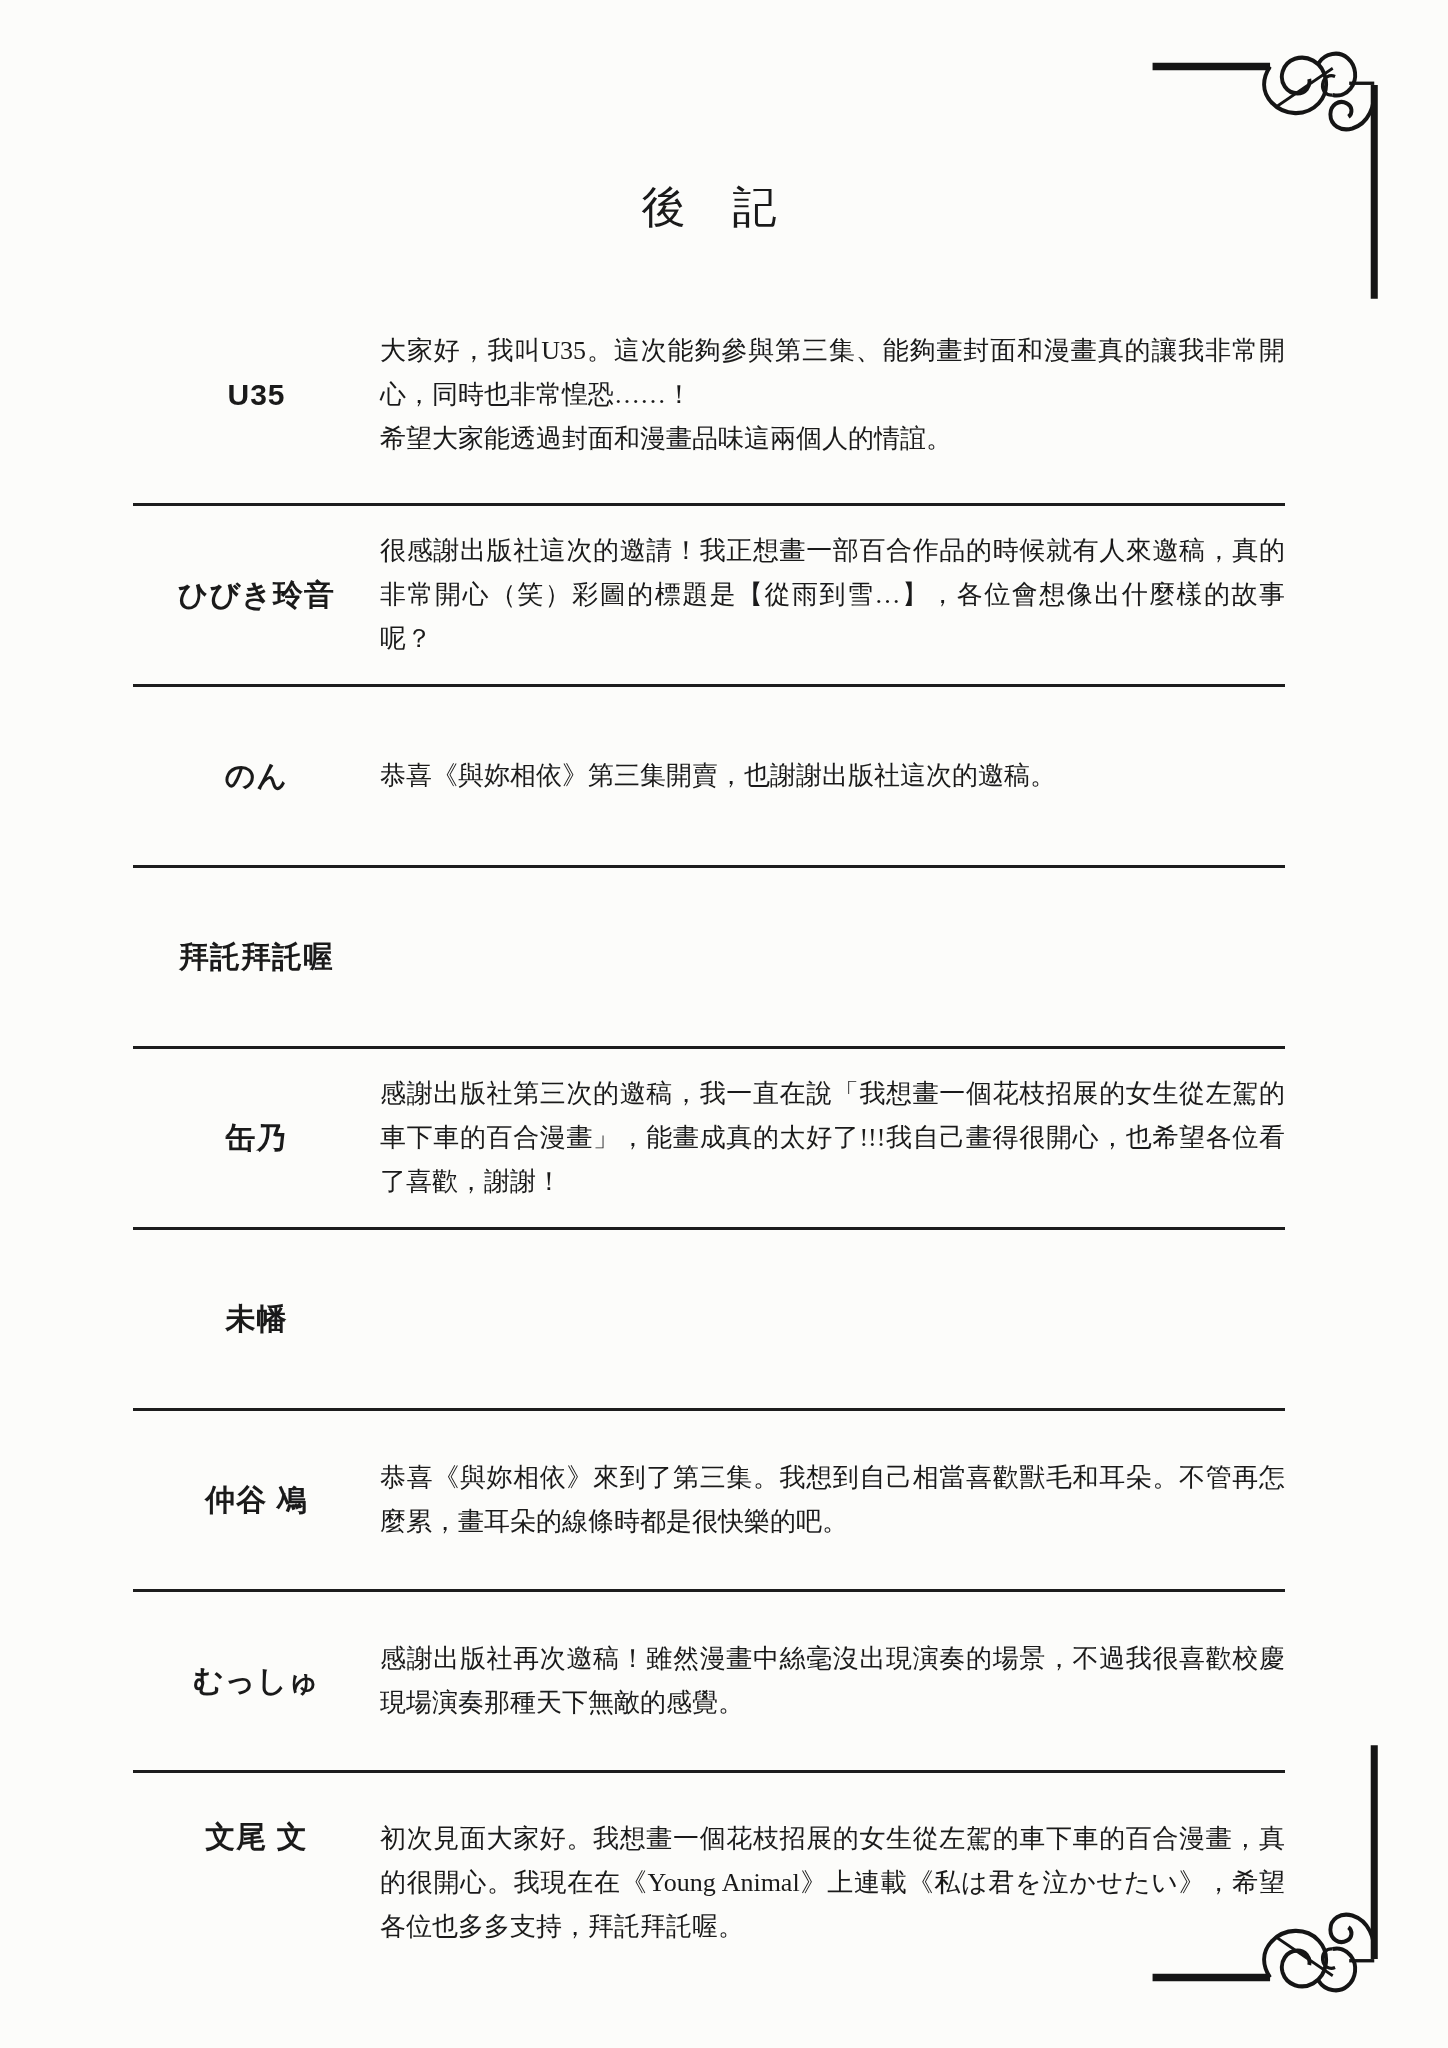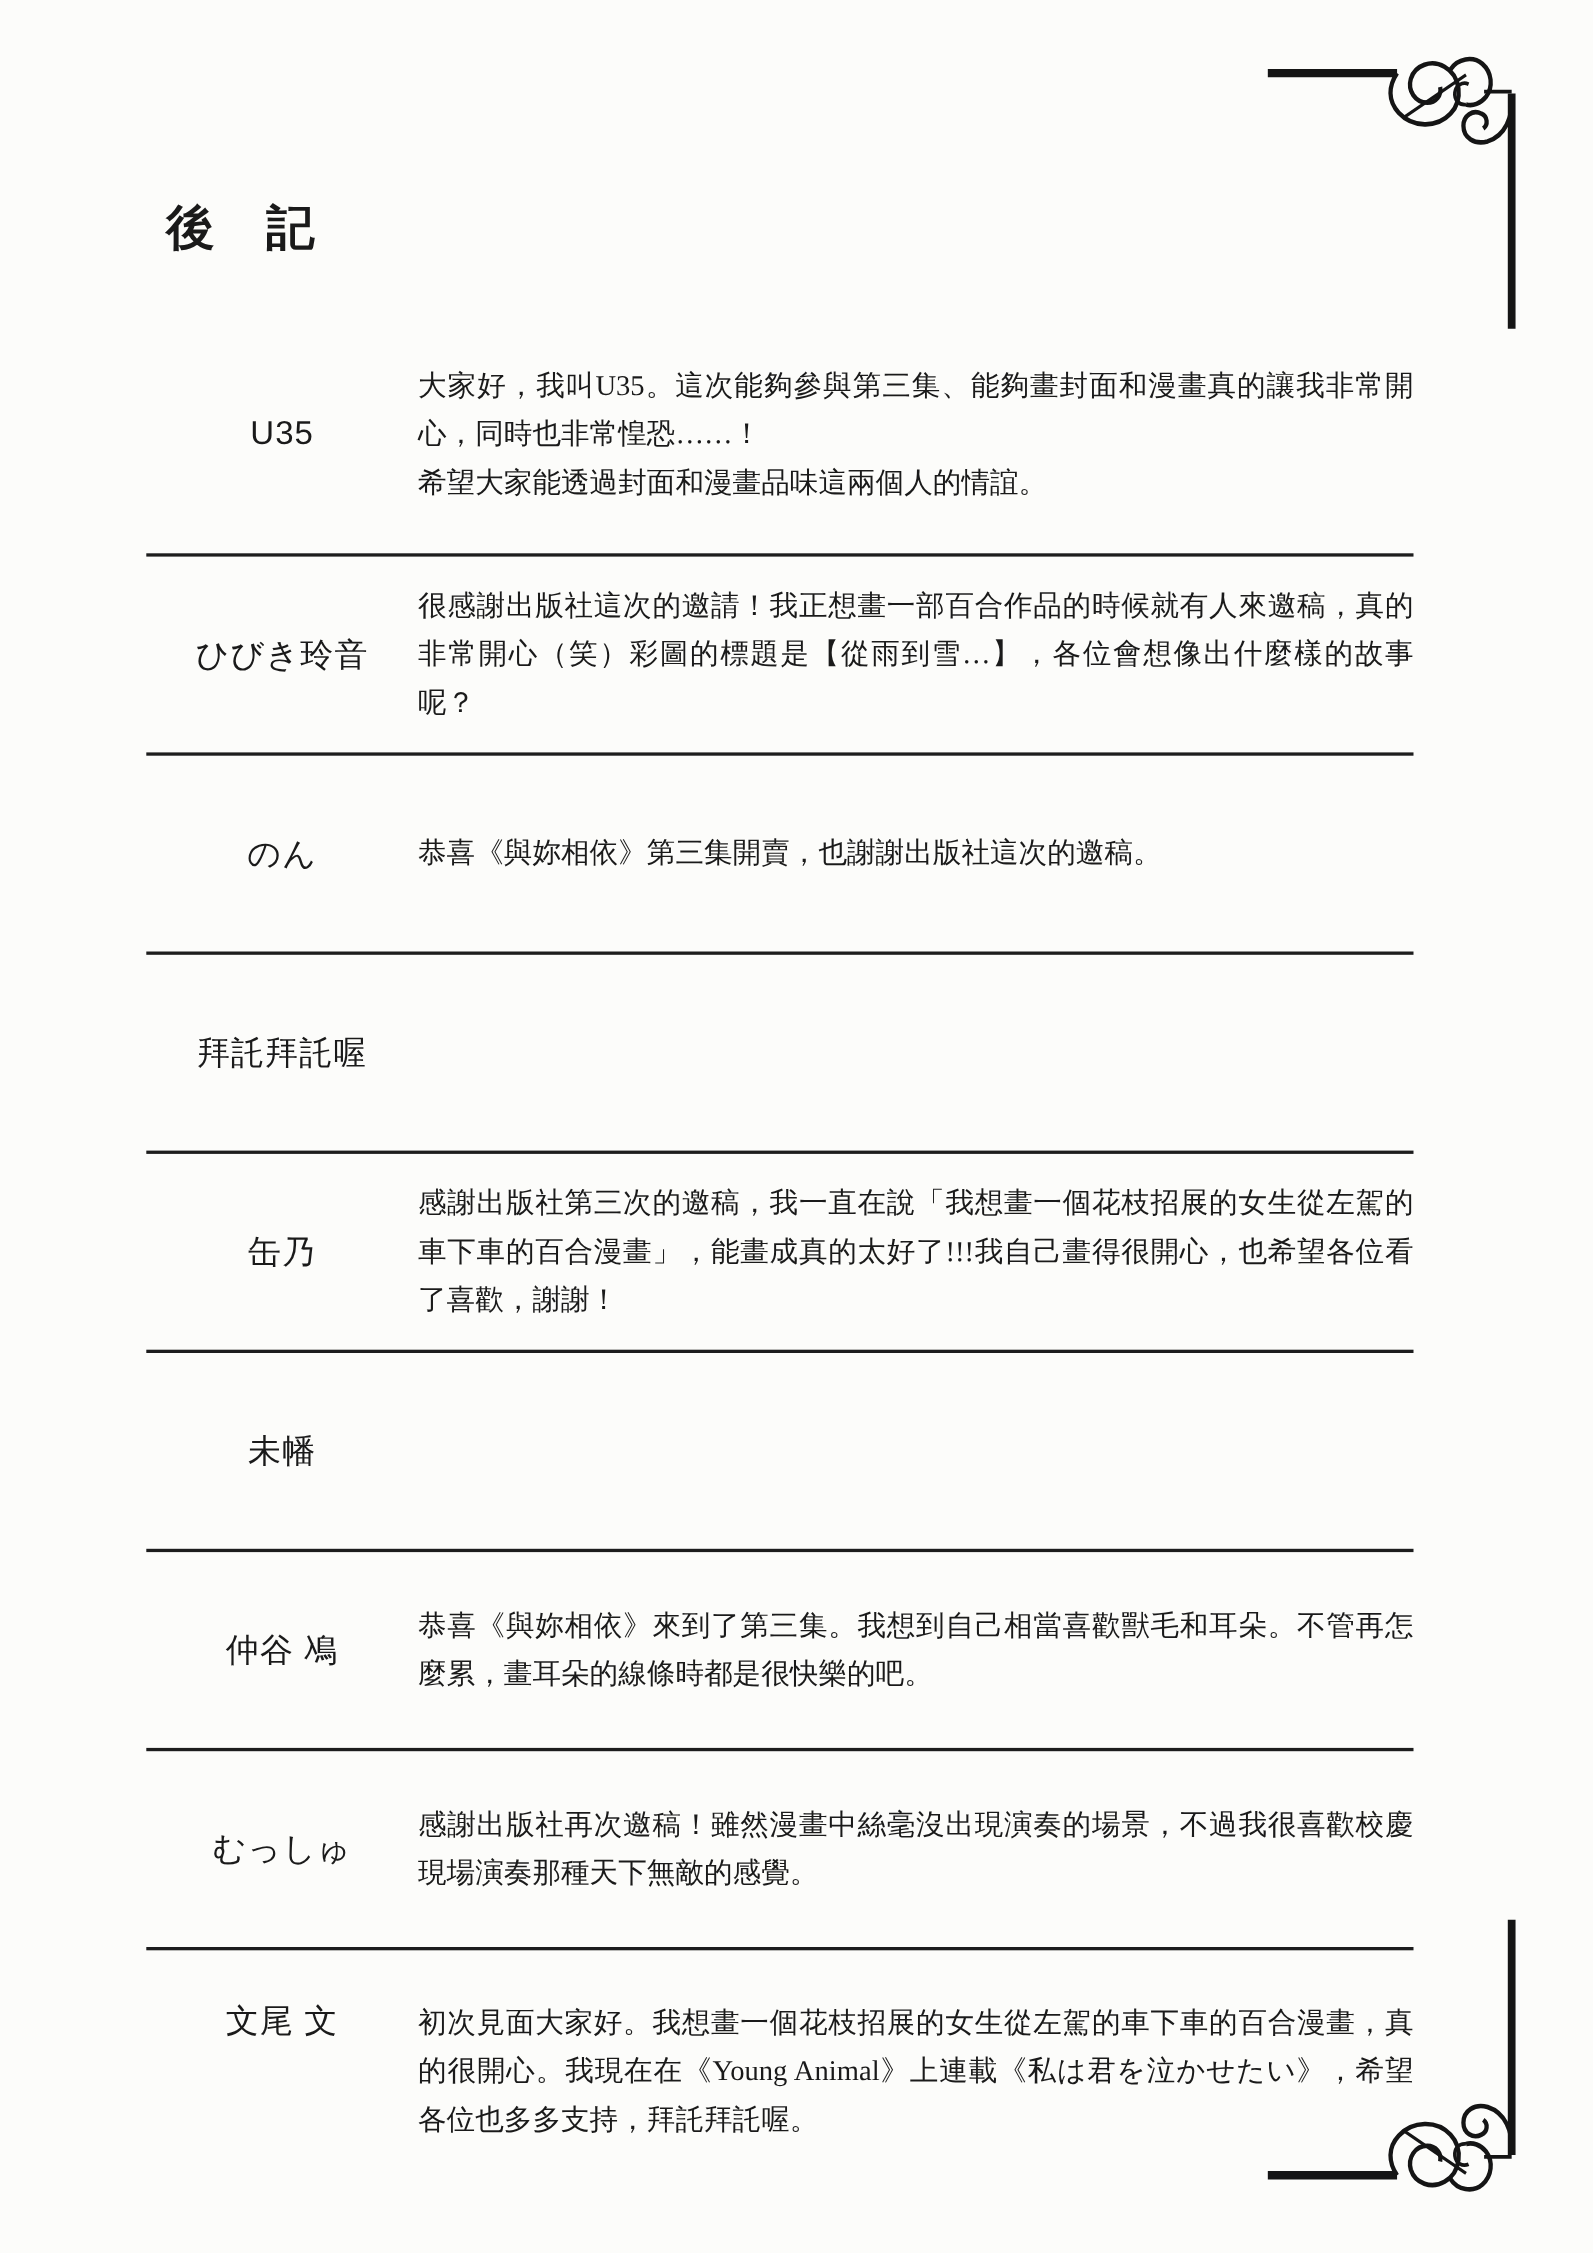--- a/index.html
+++ b/index.html
@@ -9,40 +9,41 @@
     color:#1a1a1a;
     font-family:"Liberation Serif","DejaVu Serif",serif;
     position:relative;
     overflow:hidden;
   }
   .content{
     position:absolute;left:133px;top:0;width:1152px;
   }
   .title{
     margin:178px 0 20px 0;
+    text-align:center;
     font-size:44px;
-    font-weight:700;
+    font-weight:400;
     letter-spacing:18px;
     text-indent:18px; 
   }
   .row{
     display:flex;
     align-items:center;
     min-height:181px;
     box-sizing:border-box;
     border-bottom:3px solid #1d1d1d;
   }
   .row.first{min-height:249px;padding-top:30px;}
   .row.last{border-bottom:none;min-height:285px;align-items:flex-start;padding-top:44px;}
   .author{
     flex:0 0 247px;
     width:247px;
     text-align:center;
     font-family:"Liberation Sans","DejaVu Sans",sans-serif;
-    font-weight:400;
+    font-weight:700;
     font-size:30px;
     letter-spacing:1px;
   }
   .comment{
     flex:1;
     font-size:26px;
     line-height:1.69;
     text-align:justify;
   }
   .comment p{margin:0;}

